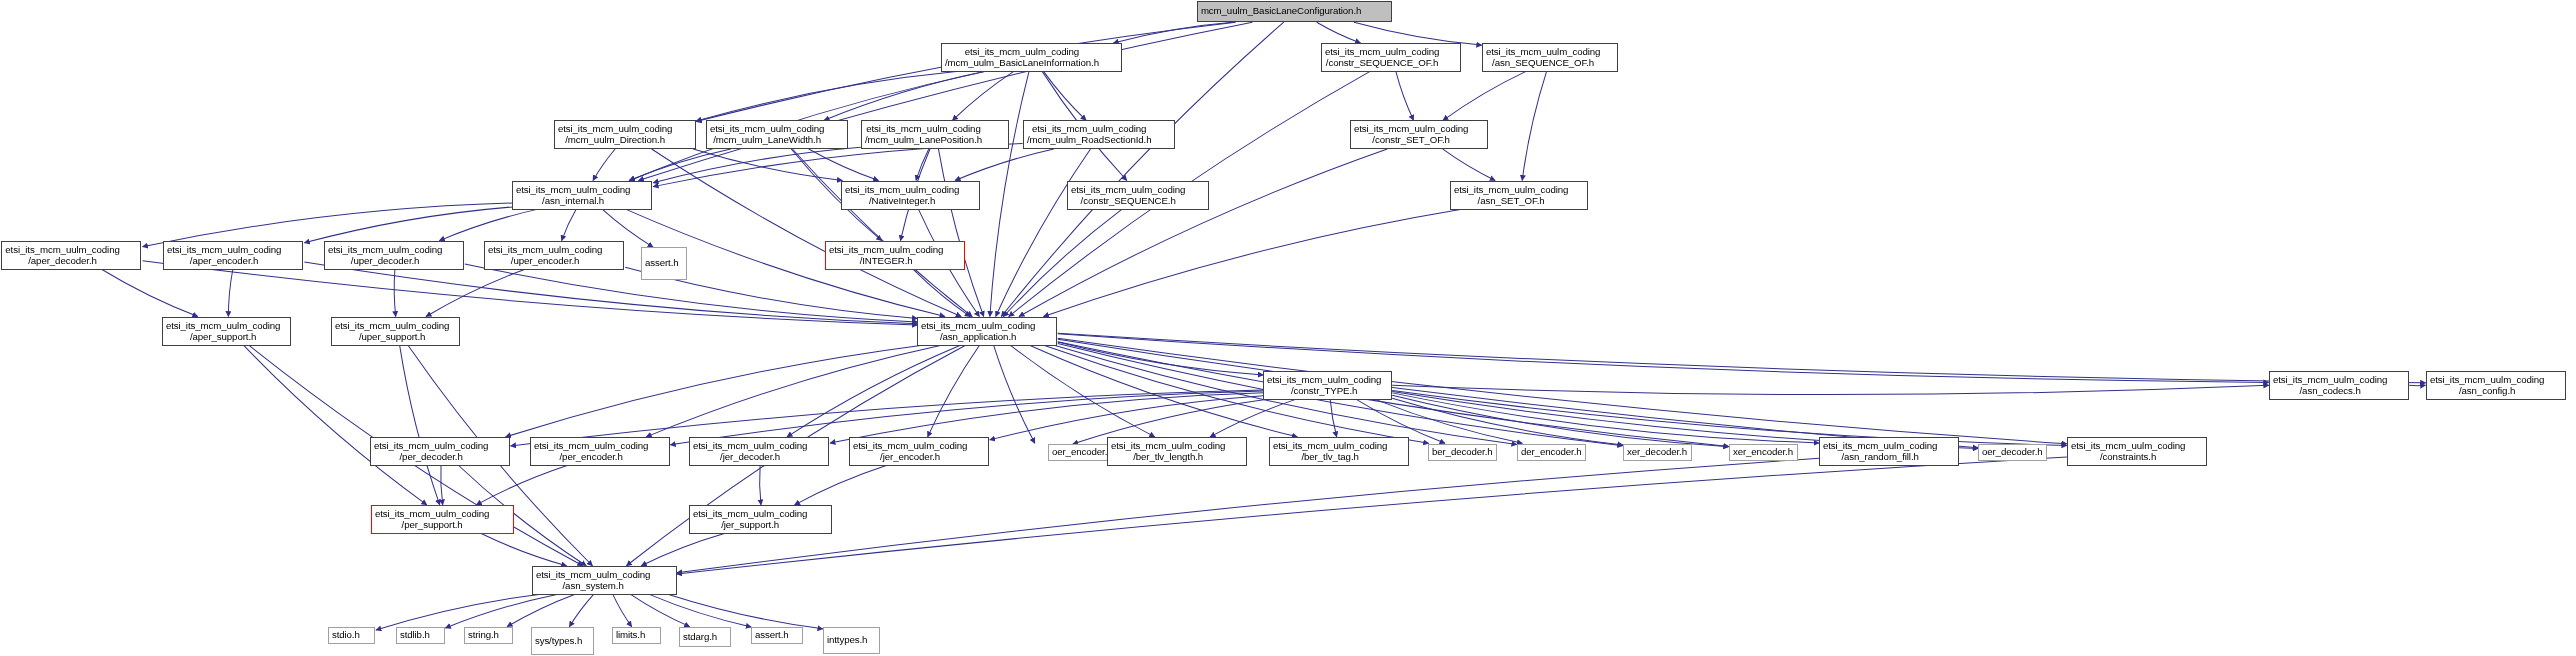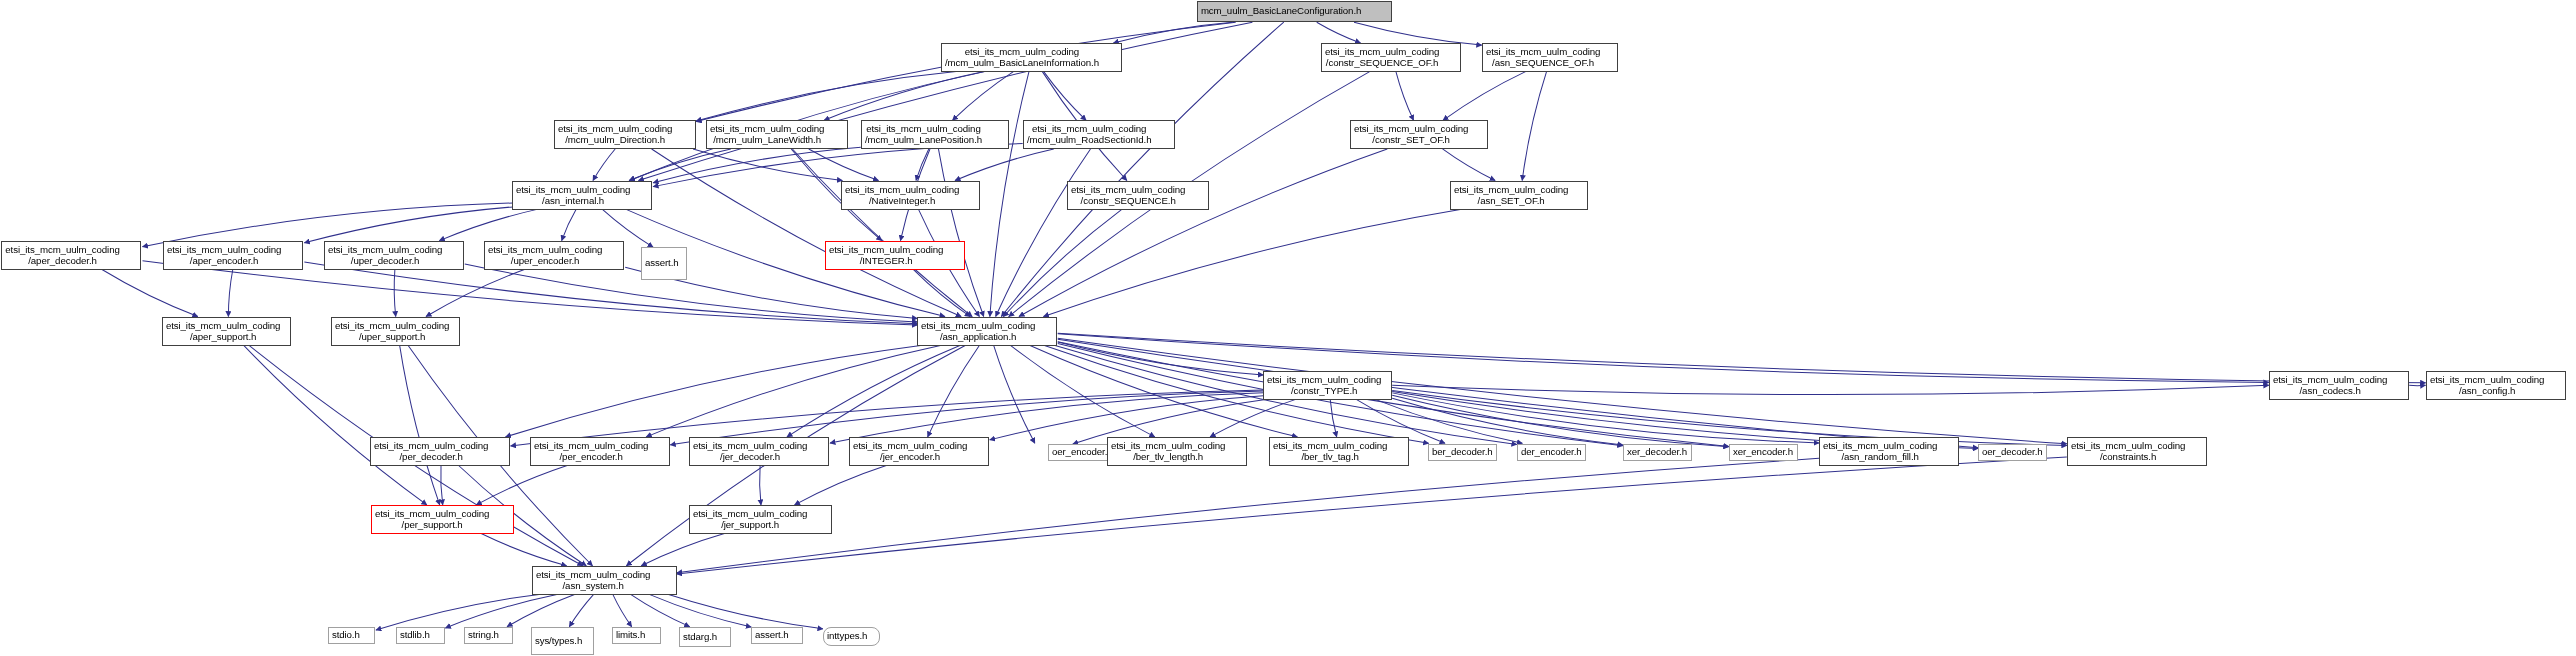--- a/index.html
+++ b/index.html
@@ -228,16 +228,16 @@
 /jer_support.h</span></div>
       <div class="node thick" style="left: 532px; top: 566px; width: 145px; height: 29px;"><span class="lbl">etsi_its_mcm_uulm_coding
 /asn_system.h</span></div>
       <div class="node" style="left: 328px; top: 627px; width: 47px; height: 17px;"><span class="lbl">stdio.h</span></div>
       <div class="node" style="left: 396px; top: 627px; width: 49px; height: 17px;"><span class="lbl">stdlib.h</span></div>
       <div class="node" style="left: 464px; top: 627px; width: 49px; height: 17px;"><span class="lbl">string.h</span></div>
       <div class="node" style="left: 531px; top: 627px; width: 63px; height: 28px;"><span class="lbl">sys/types.h</span></div>
       <div class="node" style="left: 612px; top: 627px; width: 49px; height: 17px;"><span class="lbl">limits.h</span></div>
       <div class="node" style="left: 679px; top: 627px; width: 52px; height: 20px;"><span class="lbl">stdarg.h</span></div>
       <div class="node" style="left: 751px; top: 627px; width: 52px; height: 17px;"><span class="lbl">assert.h</span></div>
-      <div class="node" style="left: 823px; top: 627px; width: 57px; height: 19px; border-radius: 8px;"><span class="lbl">inttypes.h</span></div>
+      <div class="node" style="left: 823px; top: 627px; width: 57px; height: 27px;"><span class="lbl">inttypes.h</span></div>
     </div>
 </div>
 
 
 </body></html>

